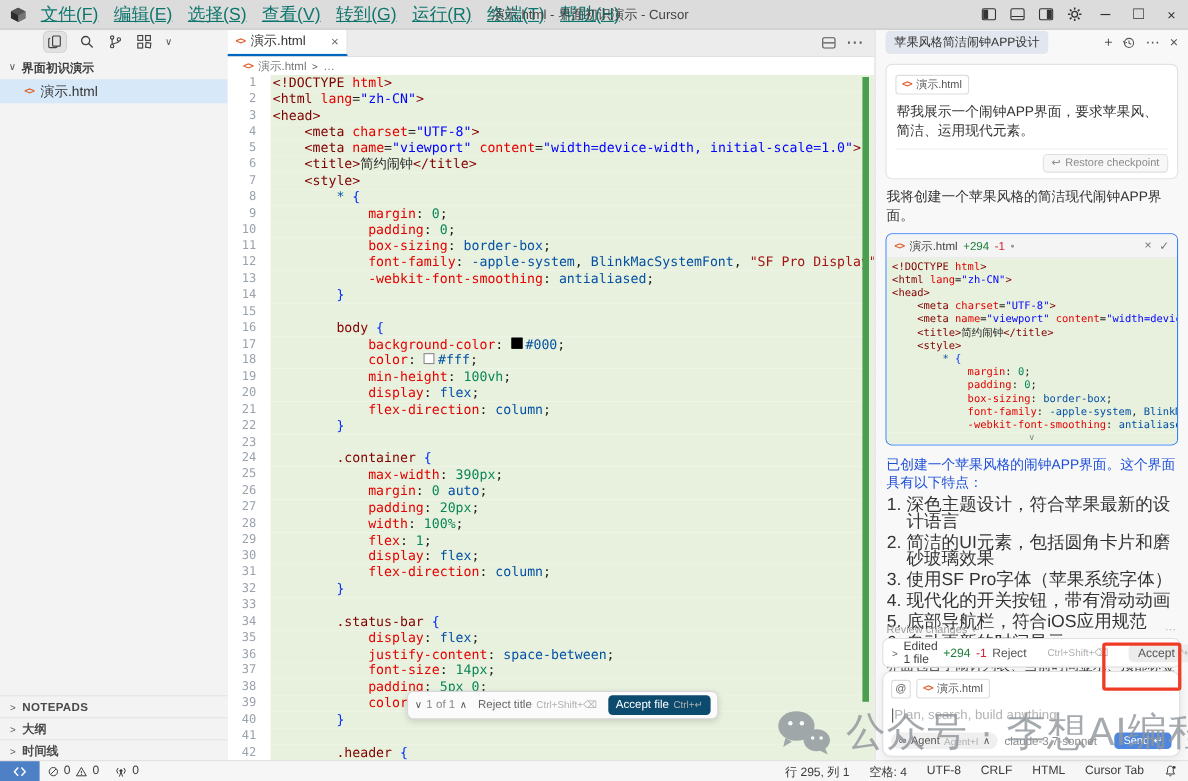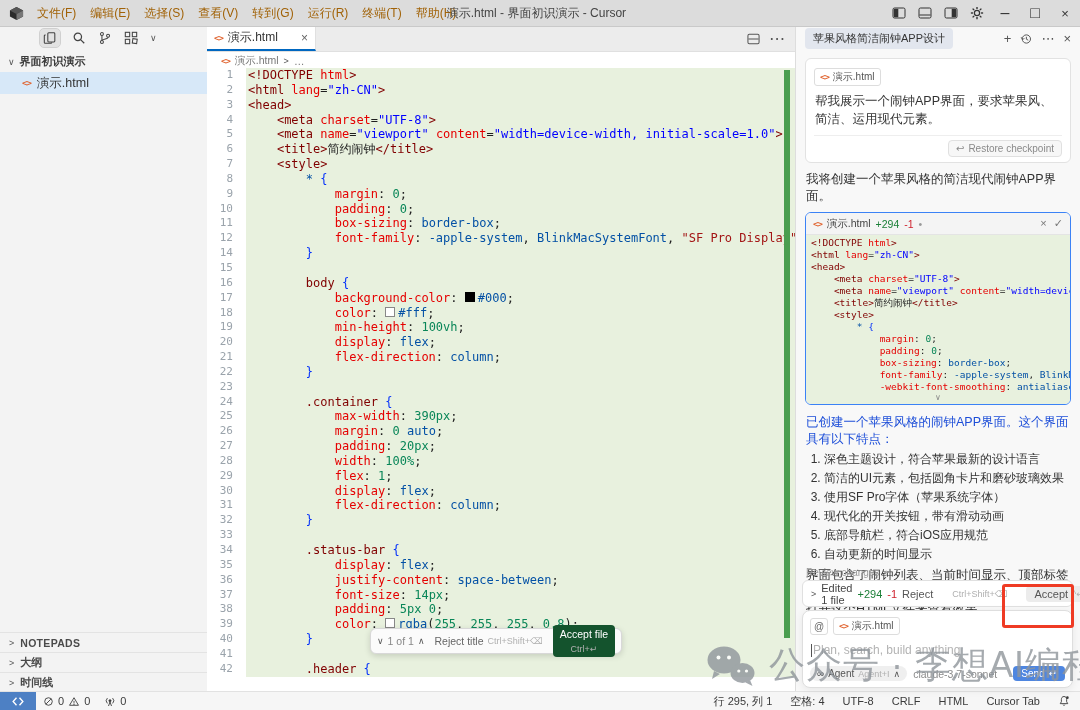--- a/index.html
+++ b/index.html
@@ -6,21 +6,21 @@
   body{width:1080px;height:710px;position:relative;overflow:hidden;background:#fff;
        font-family:"Liberation Sans","DejaVu Sans",sans-serif;color:#333;
        -webkit-font-smoothing:antialiased;}
   svg{display:block;}
 
   
   #titlebar{position:absolute;left:0;top:0;width:1080px;height:26px;background:#dcdcdc;
             border-bottom:1px solid #c9c9c9;display:flex;align-items:center;z-index:5;}
   #logo{margin:0 6px 0 9px;}
   .menus{display:flex;align-items:center;}
-  .menu-item{font-size:12px;color:#a16207;padding:0 7px;cursor:default;}
+  .menu-item{font-size:16px;color:#0f766e;padding:0 7px;cursor:default;text-decoration:underline;}
   #win-title{position:absolute;left:50%;transform:translateX(-52%);font-size:12px;color:#444;white-space:nowrap;}
   #win-controls{margin-left:auto;display:flex;align-items:center;height:100%;}
   .wc{width:26px;height:26px;display:flex;align-items:center;justify-content:center;color:#333;}
   .wc.btn{width:30px;}
   .wc.btn:last-child{font-size:13px;}
 
   
   #sidebar{position:absolute;left:0;top:26px;width:207px;bottom:18px;background:#f3f3f3;
            border-right:1px solid #ddd;display:flex;flex-direction:column;}
   .activity-row{height:24px;display:flex;align-items:center;gap:12px;padding-left:40px;flex:none;}
@@ -56,21 +56,21 @@
   .c-prop{color:#e50000;} .c-val{color:#0451a5;} .c-num{color:#098658;}
   .c-str{color:#a31515;} .c-sel{color:#800000;} .c-brace{color:#0431fa;}
   .swatch{display:inline-block;width:8px;height:8px;background:#fff;border:1px solid #888;margin-right:3px;vertical-align:baseline;}
   .swatch.dk{background:#000;border-color:#000;}
   #ruler{position:absolute;right:5px;top:44px;width:6px;height:568px;background:#4a9e4f;}
   #float-widget{position:absolute;left:163px;top:602px;height:24px;background:#fbfbfb;border:1px solid #d8d8d8;
       border-radius:6px;box-shadow:0 2px 6px rgba(0,0,0,.15);display:flex;align-items:center;gap:10px;
       padding:0 6px;font-size:10.5px;color:#666;white-space:nowrap;z-index:20;}
   #float-widget .nav{display:flex;align-items:center;gap:4px;color:#888;}
   #float-widget .keys{color:#b0b0b0;font-size:9px;}
-  .accept-file-btn{background:#14532d;color:#fff;border-radius:4px;padding:3px 7px;display:flex;gap:4px;align-items:center;font-size:10.5px;flex-direction:column;}
+  .accept-file-btn{background:#0c4a6e;color:#fff;border-radius:4px;padding:3px 7px;display:flex;gap:4px;align-items:flex-end;font-size:10.5px;}
   .accept-file-btn .keys{color:#cfe0fa;}
 
   
   #chat{position:absolute;left:795px;top:26px;right:0;bottom:18px;background:#f8f8f8;border-left:1px solid #ddd;}
   .chat-header{height:25px;display:flex;align-items:center;padding:0 9px;gap:25px;}
   .chat-tab{background:#e2e6ee;border-radius:4px;padding:3px 8px;font-size:11px;color:#333;white-space:nowrap;}
   .chat-hicons{margin-left:auto;display:flex;align-items:center;gap:9px;color:#555;font-size:13px;}
   .chat-flow{padding:7px 9px 0;}
   .card{background:#fff;border:1px solid #e2e2e2;border-radius:6px;}
   .user-card{padding:7px 8px 0;}
@@ -85,21 +85,21 @@
   .code-card-header{height:21px;background:#f4f4f4;border-bottom:1px solid #e4e4e4;display:flex;
         align-items:center;gap:5px;padding:0 7px;font-size:10.5px;color:#444;}
   .added{color:#1a7f37;} .removed{color:#cf222e;} .mod-dot{color:#999;}
   .cc-icons{margin-left:auto;display:flex;gap:7px;color:#777;font-size:11px;}
   .code-card-body{background:#e8f1de;padding:2px 0 0;}
   .code-card-body .code-line{height:12px;line-height:12px;}
   .code-card-body .ct{font-size:9.5px;background:transparent;padding-left:5px;}
   .cc-chev{height:11px;text-align:center;color:#888;font-size:8px;line-height:9px;background:#e8f1de;}
   .heading{font-size:12.5px;line-height:17px;color:#1d4ed8;margin:9px 1px 4px;}
   .features{margin:0 0 0 1px;padding-left:18px;}
-  .feature{font-size:12px;color:#333;line-height:15px;margin-bottom:4px;}
+  .feature{font-size:16px;color:#333;line-height:15px;margin-bottom:4px;}
   .closing{font-size:12.5px;line-height:17px;color:#333;margin:5px 1px 0;}
   .chat-bottom{position:absolute;left:6px;right:7px;bottom:4px;z-index:10;}
   .review-row{height:13px;overflow:hidden;display:flex;align-items:center;gap:4px;
         font-size:10px;color:#9a9a9a;padding:0 4px;}
   .review-row .r-icons{margin-left:auto;display:flex;gap:8px;font-size:10px;color:#b5b5b5;}
   .edited-bar{background:#fff;border:1px solid #e0e0e0;border-radius:6px;height:25px;display:flex;
         align-items:center;gap:5px;padding:0 8px;font-size:11px;color:#444;margin-top:1px;}
   .edited-right{margin-left:auto;display:flex;align-items:center;gap:19px;}
   .reject-lbl{color:#555;} .key-hint{color:#b0b0b0;font-size:9px;}
   .accept-pill{background:#ececec;border-radius:4px;padding:2px 8px;display:flex;gap:4px;align-items:center;color:#555;}
@@ -317,20 +317,24 @@
       </div>
       <div class="code-line">
         <span class="ln">11</span>
         <span class="ct">            <span class="c-prop">box-sizing</span>: <span class="c-val">border-box</span>;</span>
       </div>
       <div class="code-line">
         <span class="ln">12</span>
         <span class="ct">            <span class="c-prop">font-family</span>: <span class="c-val">-apple-system</span>, <span class="c-val">BlinkMacSystemFont</span>, <span class="c-str">"SF Pro Display"</span>, ,</span>
       </div>
       <div class="code-line">
+        <span class="ln">13</span>
+        <span class="ct">            <span class="c-prop">-webkit-font-smoothing</span>: <span class="c-val">antialiased</span>;</span>
+      </div>
+      <div class="code-line">
         <span class="ln">14</span>
         <span class="ct">        <span class="c-brace">}</span></span>
       </div>
       <div class="code-line">
         <span class="ln">15</span>
         <span class="ct"></span>
       </div>
       <div class="code-line">
         <span class="ln">16</span>
         <span class="ct">        <span class="c-sel">body </span><span class="c-brace">{</span></span>

